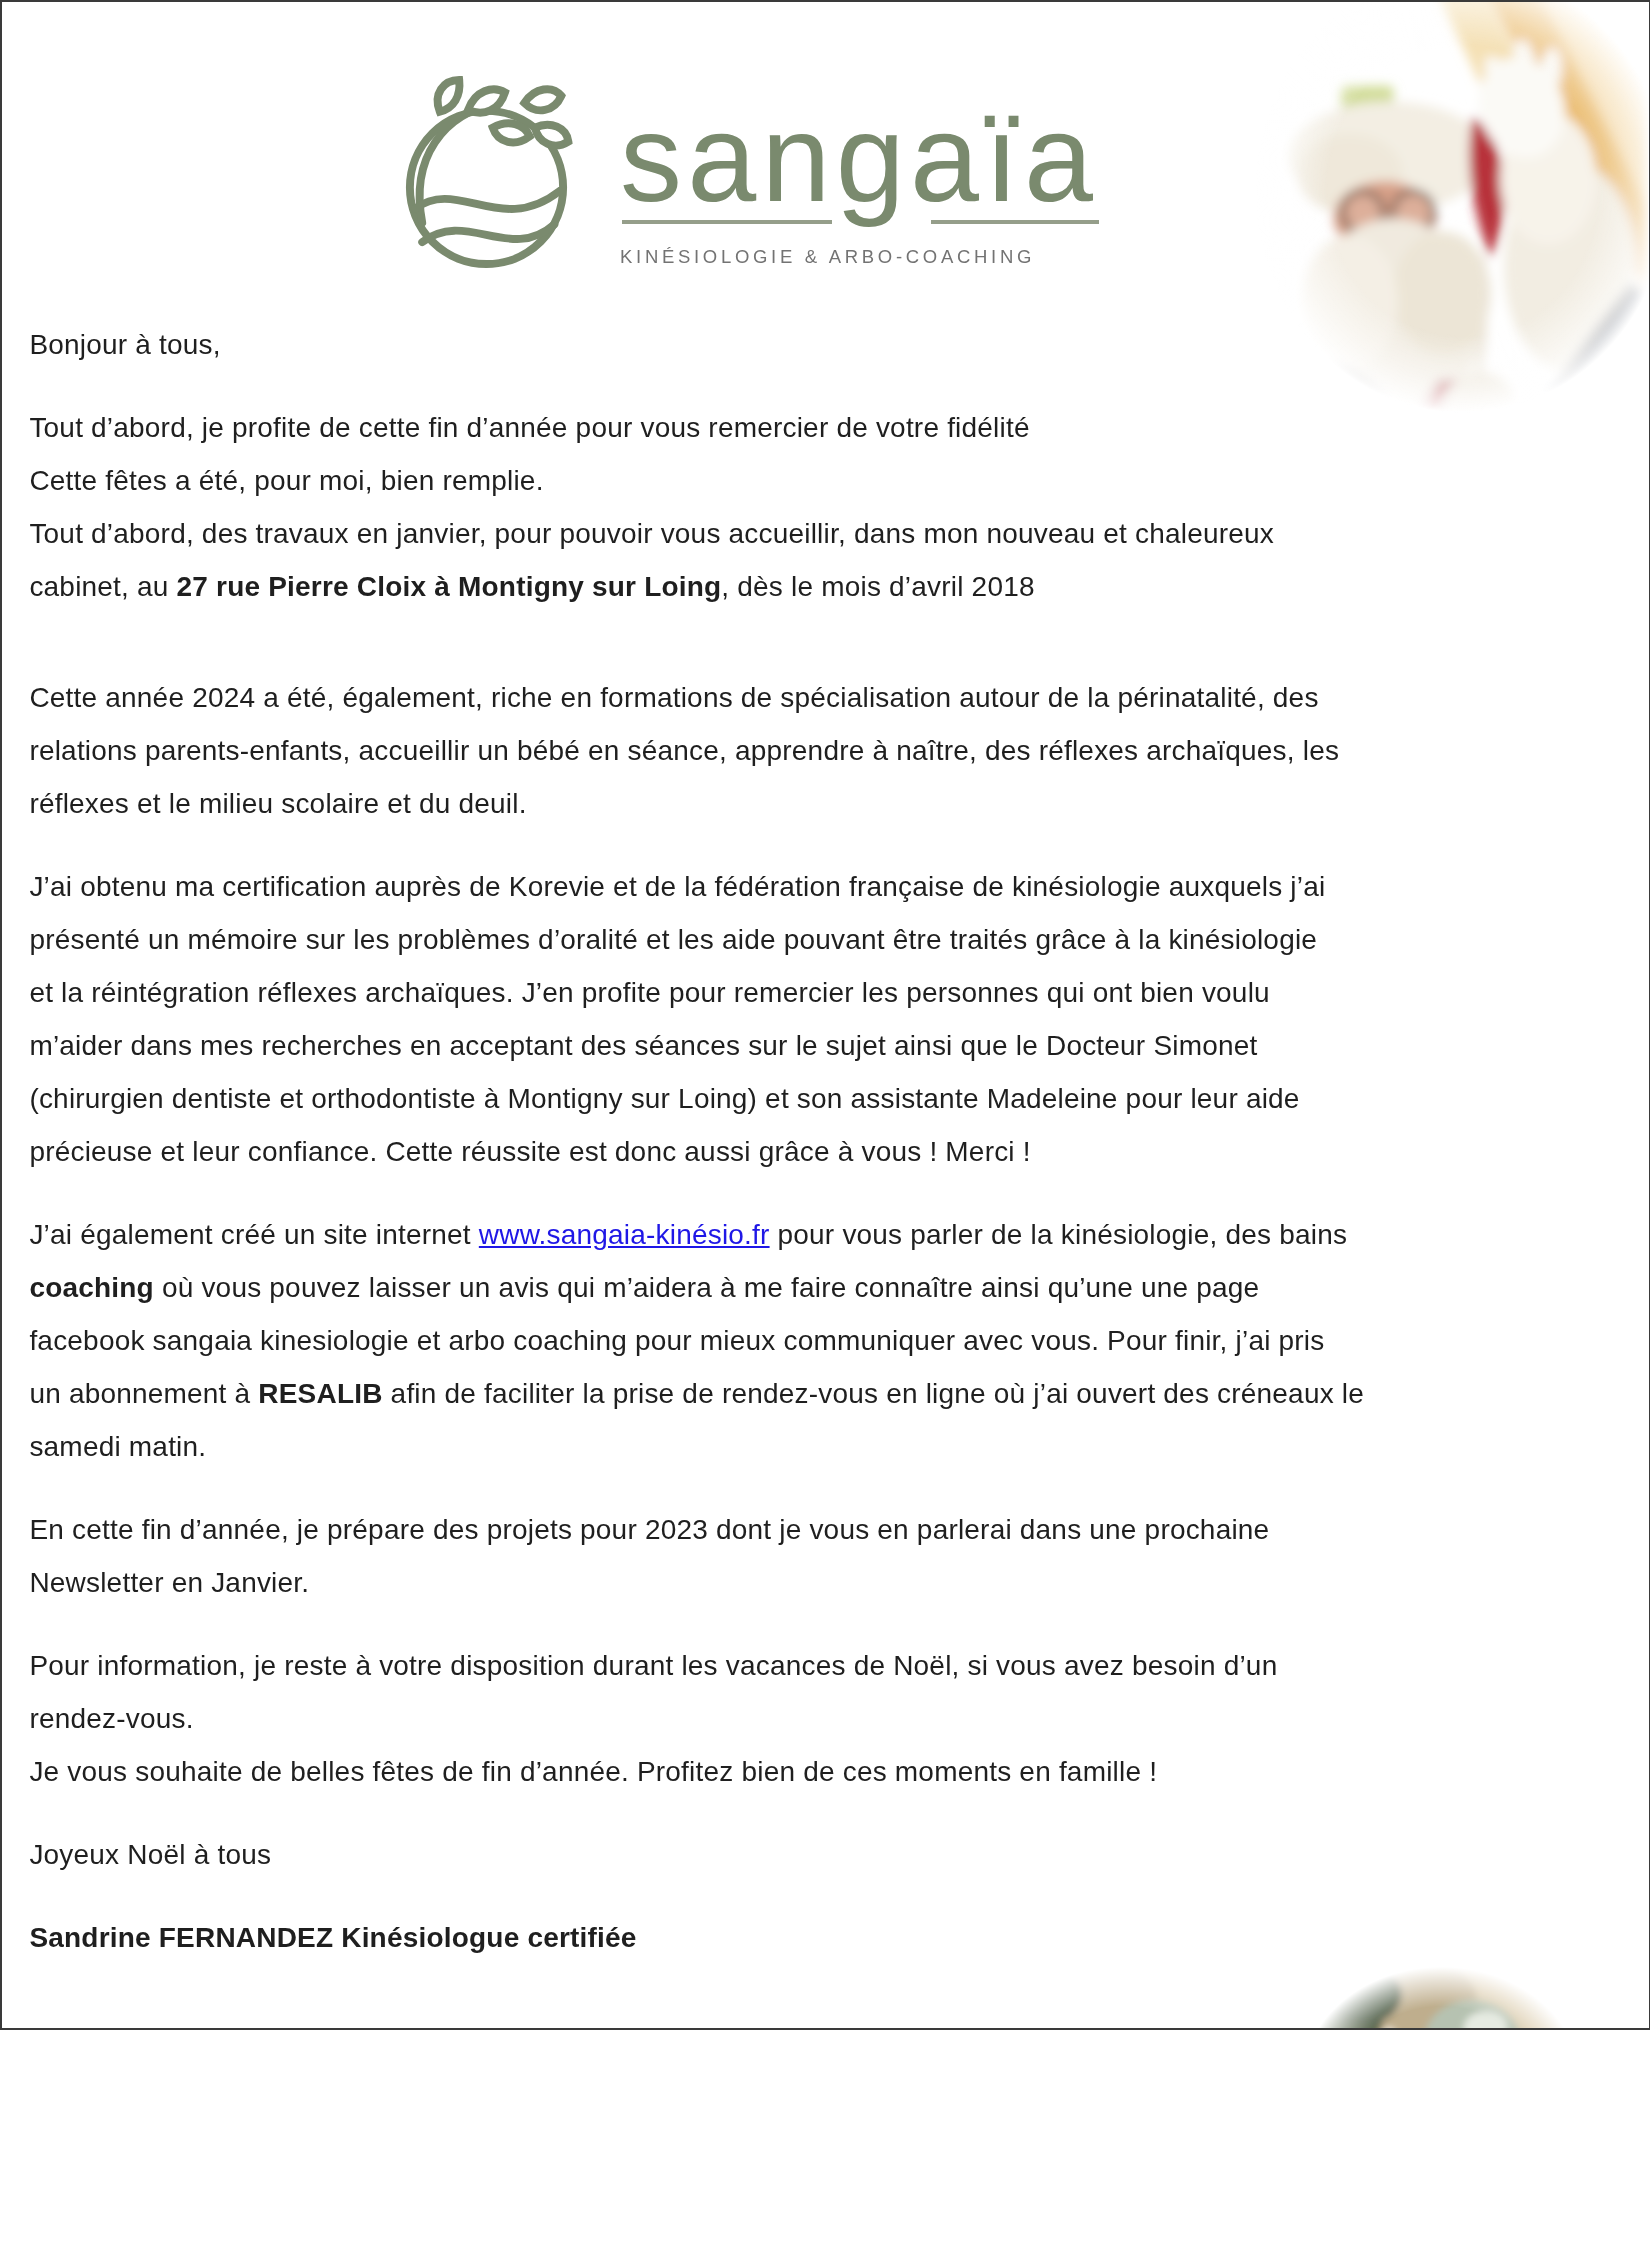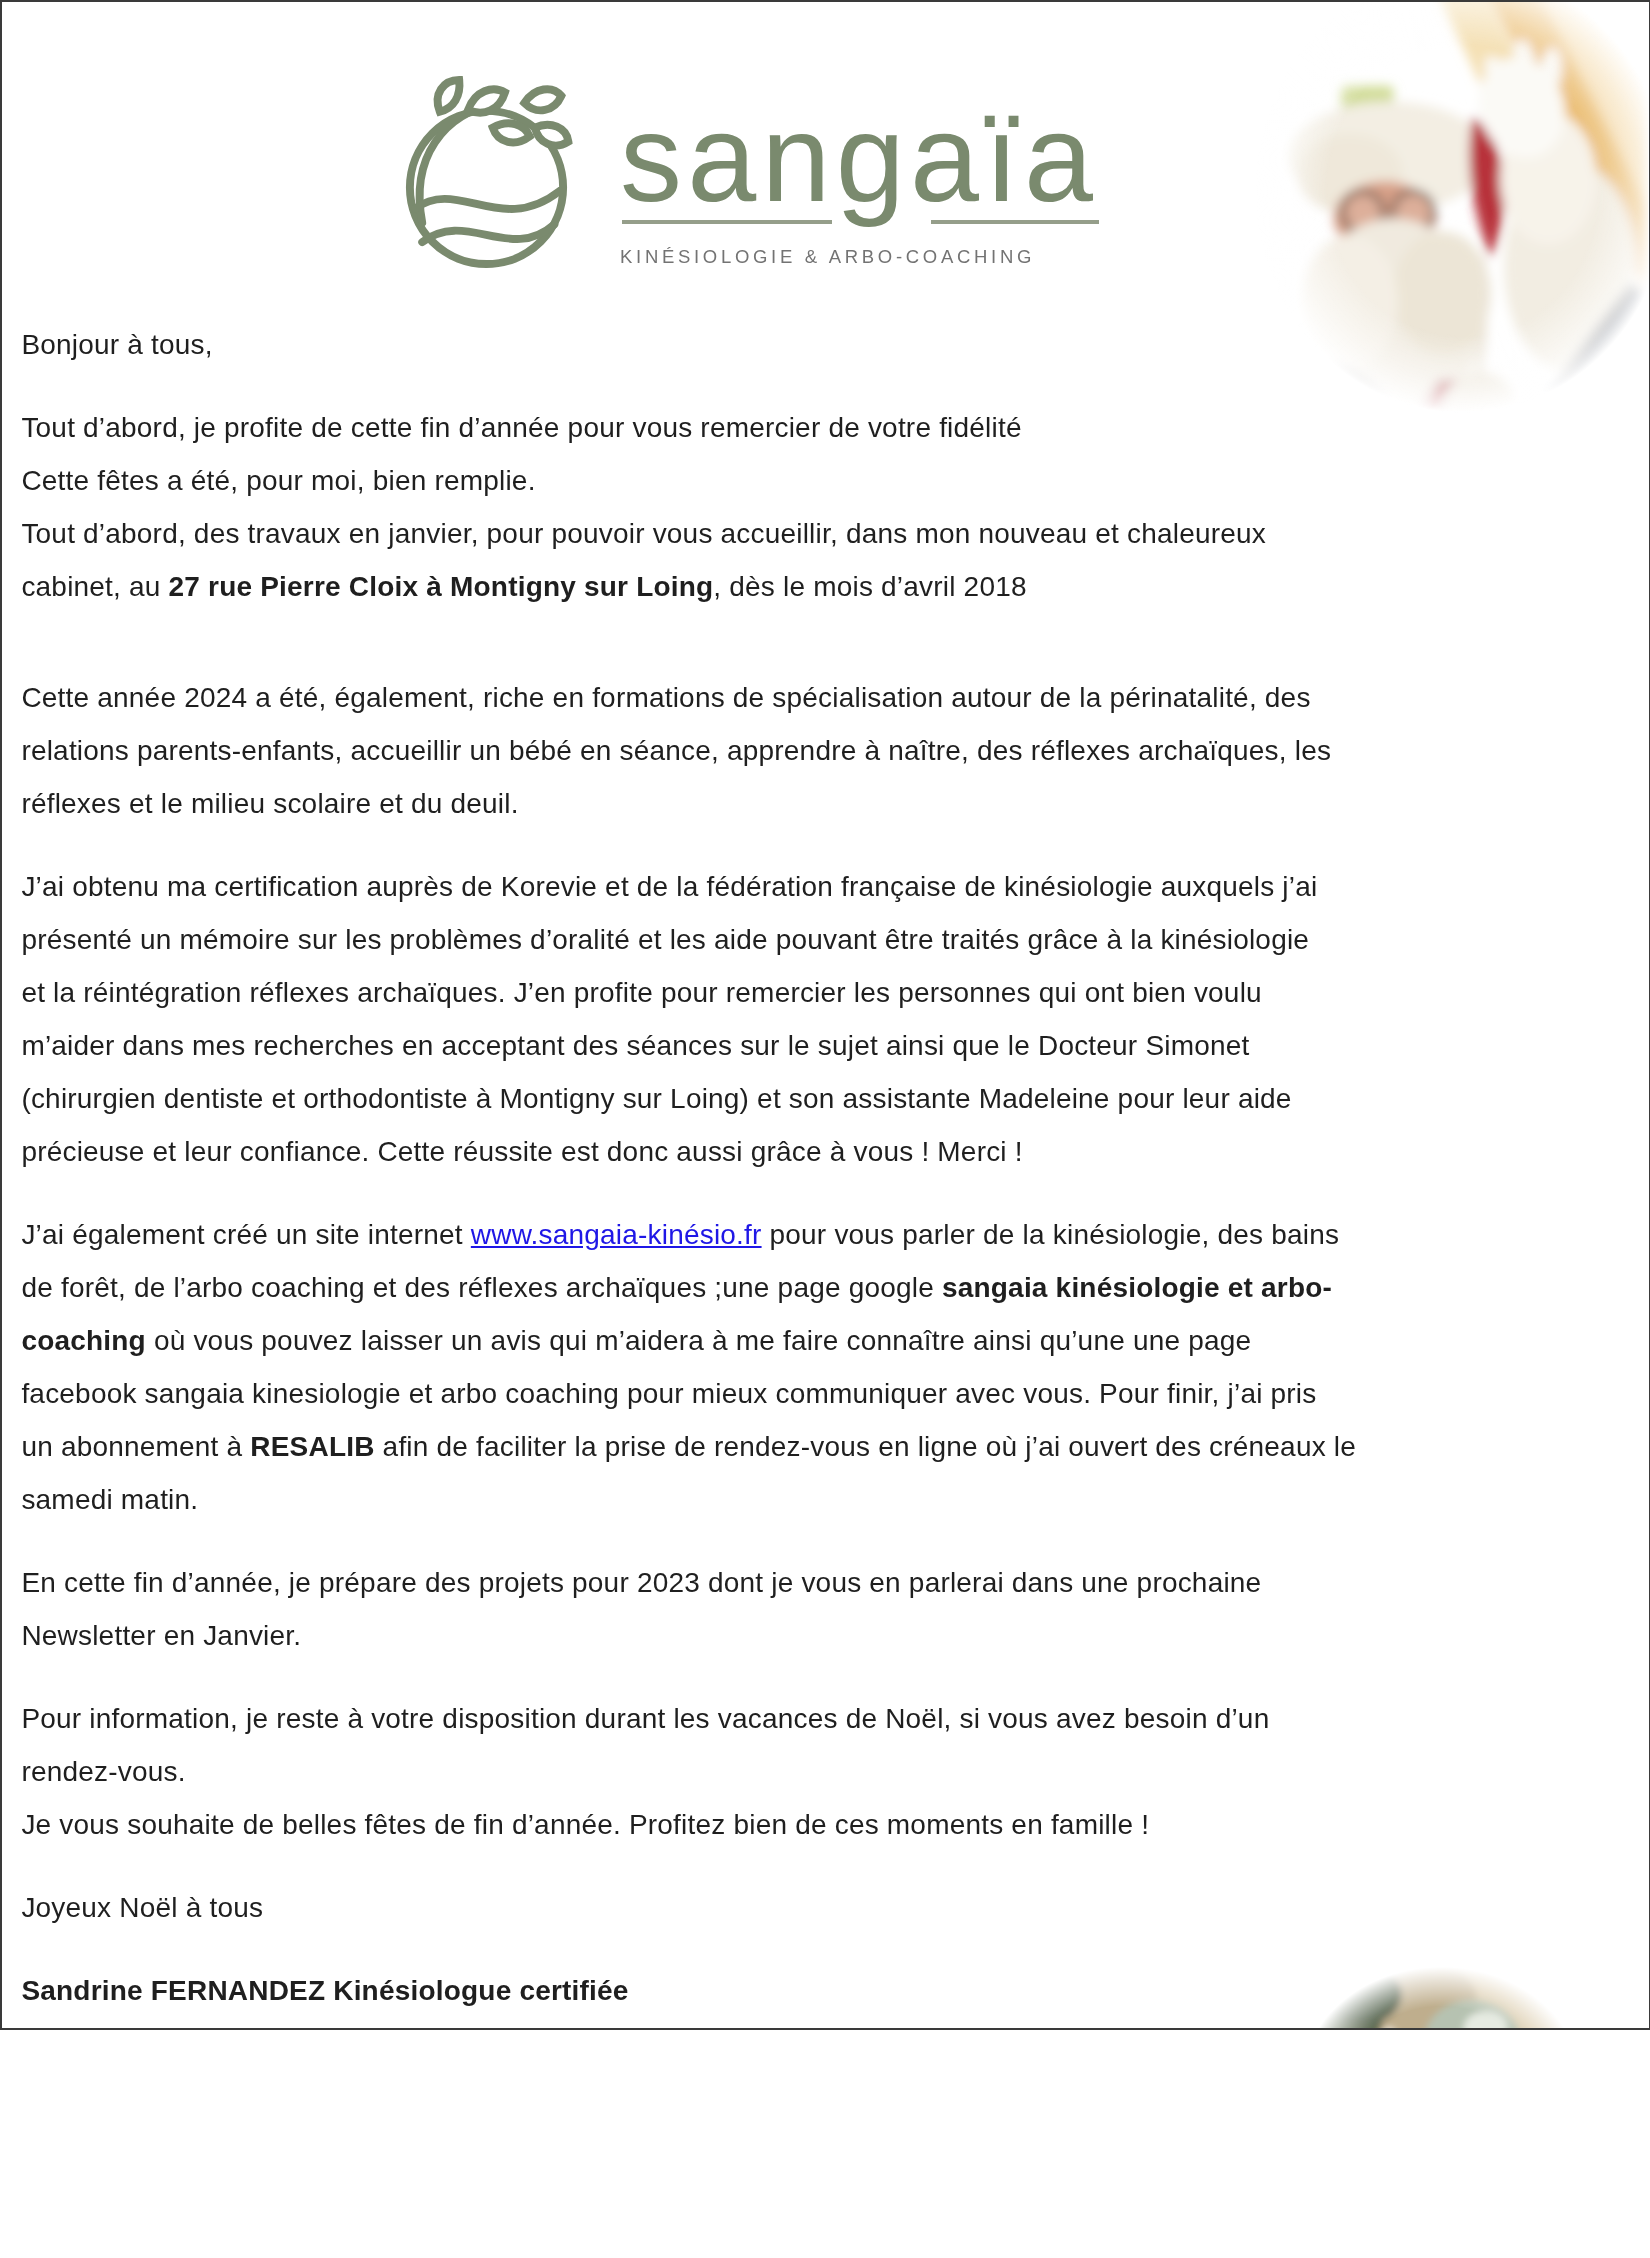--- a/index.html
+++ b/index.html
@@ -22,21 +22,21 @@
   .logo-icon{position:absolute;left:392px;top:71px;width:185px;height:199px;}
   .brand-text{position:absolute;left:618px;top:94px;width:483px;height:182px;color:#7a8a6e;}
   .wordmark{font-size:124px;line-height:124px;letter-spacing:5.3px;white-space:nowrap;}
   .rules{position:absolute;top:124px;left:0;right:0;height:3.5px;}
   .rule-l{position:absolute;left:1.8px;width:210px;top:0;height:3.5px;background:#959e8a;}
   .rule-r{position:absolute;left:311px;width:168px;top:0;height:3.5px;background:#959e8a;}
   .tagline{position:absolute;top:150px;left:0;font-size:18.5px;letter-spacing:3.7px;
            color:#737373;white-space:nowrap;font-weight:400;}
   
   .letter{position:absolute;left:19.4px;top:316px;width:1588px;font-size:28px;letter-spacing:0.2px;}
-  .para{margin:0 0 30px 0;}
+  .para{margin:0 0 30px 8px;}
   .para.g2{margin-bottom:58px;}
   .ln{height:53px;line-height:53px;white-space:pre;}
   .b{font-weight:700;}
   a.link{color:#1f17e6;text-decoration:underline;cursor:pointer;}
   .sig{font-weight:700;}
 </style>
 </head>
 <body>
 
 <div class="page">
@@ -132,21 +132,20 @@
       <div class="ln">J’ai obtenu ma certification auprès de Korevie et de la fédération française de kinésiologie auxquels j’ai</div>
       <div class="ln">présenté un mémoire sur les problèmes d’oralité et les aide pouvant être traités grâce à la kinésiologie</div>
       <div class="ln">et la réintégration réflexes archaïques. J’en profite pour remercier les personnes qui ont bien voulu</div>
       <div class="ln">m’aider dans mes recherches en acceptant des séances sur le sujet ainsi que le Docteur Simonet</div>
       <div class="ln">(chirurgien dentiste et orthodontiste à Montigny sur Loing) et son assistante Madeleine pour leur aide</div>
       <div class="ln">précieuse et leur confiance. Cette réussite est donc aussi grâce à vous ! Merci !</div>
     </div>
 
     <div class="para">
       <div class="ln"><span>J’ai également créé un site internet </span><a class="link" href="#">www.sangaia-kinésio.fr</a><span> pour vous parler de la kinésiologie, des bains</span></div>
-      <div class="ln"><span>de forêt, de l’arbo coaching et des réflexes archaïques ;une page google </span><span class="b">sangaia kinésiologie et arbo-</span></div>
       <div class="ln"><span class="b">coaching</span><span> où vous pouvez laisser un avis qui m’aidera à me faire connaître ainsi qu’une une page</span></div>
       <div class="ln">facebook sangaia kinesiologie et arbo coaching pour mieux communiquer avec vous. Pour finir, j’ai pris</div>
       <div class="ln"><span>un abonnement à </span><span class="b">RESALIB</span><span> afin de faciliter la prise de rendez-vous en ligne où j’ai ouvert des créneaux le</span></div>
       <div class="ln">samedi matin.</div>
     </div>
 
     <div class="para">
       <div class="ln">En cette fin d’année, je prépare des projets pour 2023 dont je vous en parlerai dans une prochaine</div>
       <div class="ln">Newsletter en Janvier.</div>
     </div>

